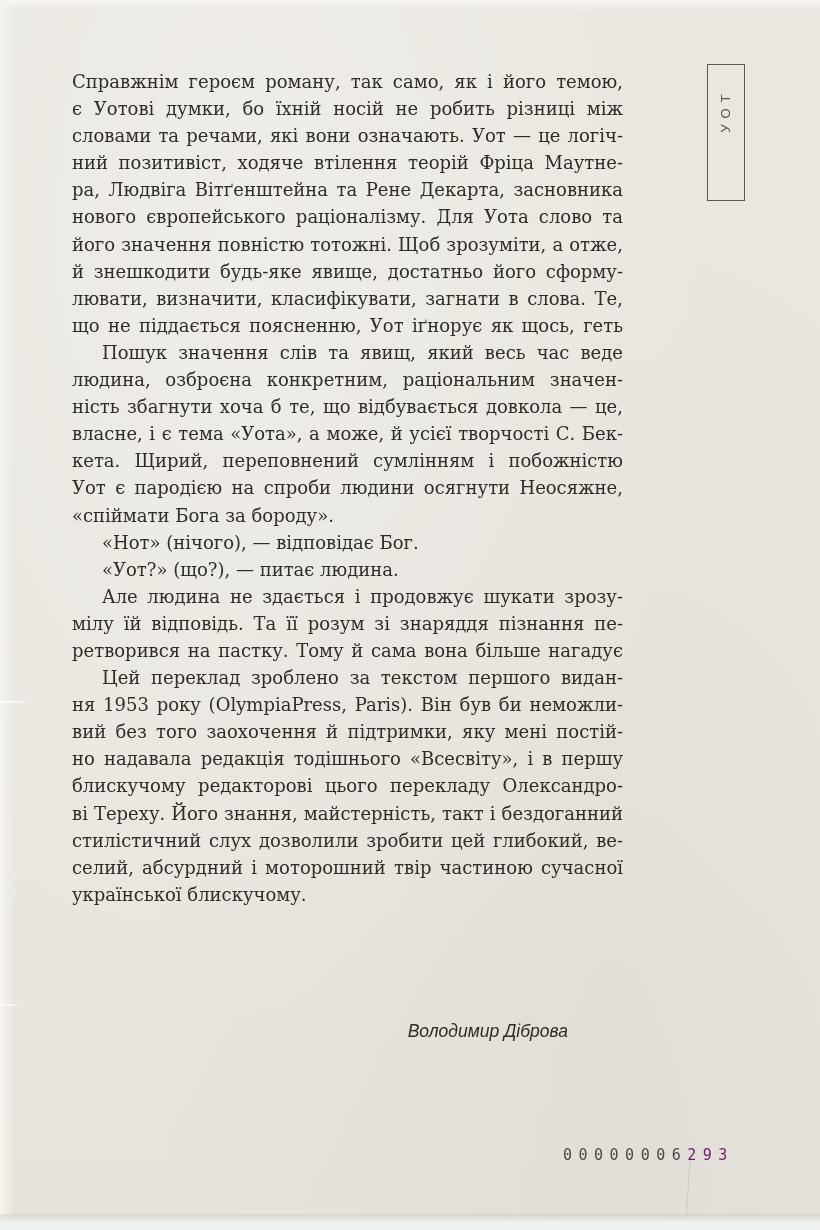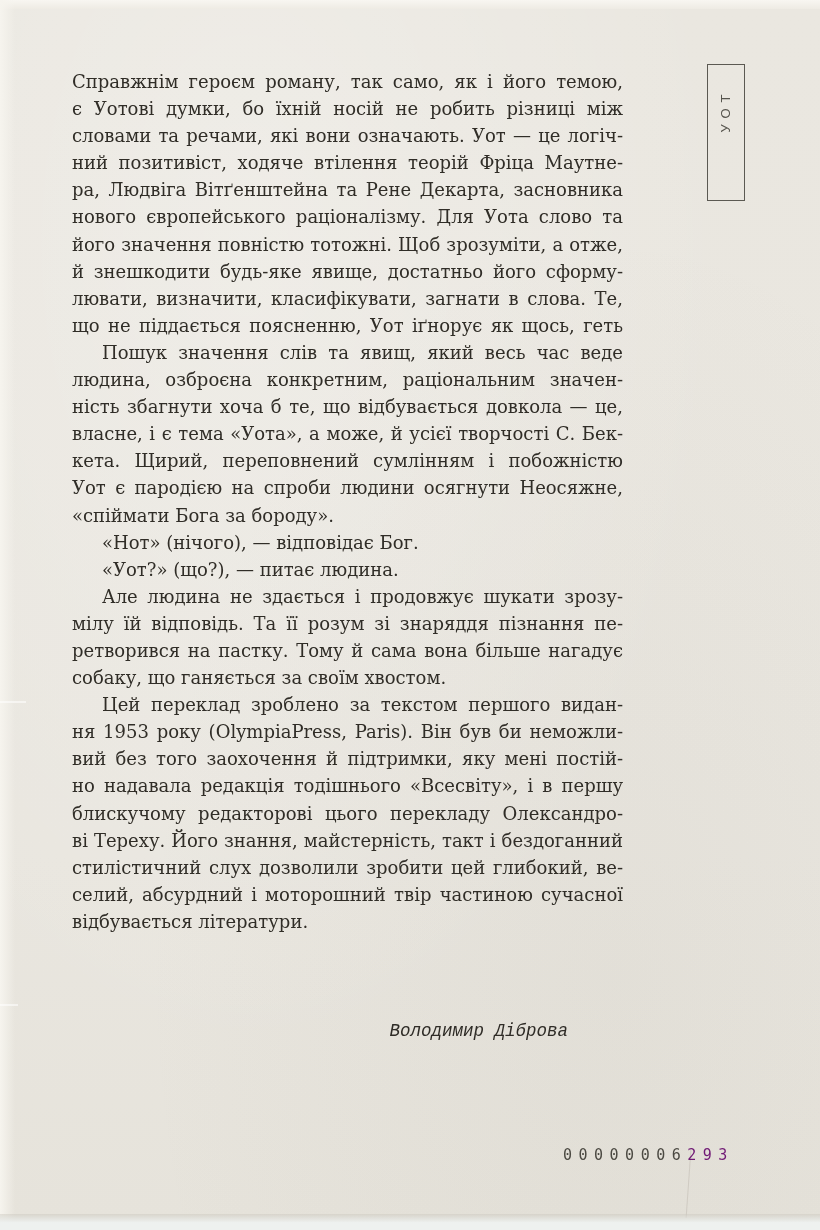--- a/index.html
+++ b/index.html
@@ -30,21 +30,21 @@
     color:#302d27;font-size:18px;line-height:27.1px;margin-top:8px;
   }
   .para{margin:0;padding:0;}
   .tline{text-align:justify;text-align-last:justify;white-space:normal;}
   .tline.last{text-align:left;text-align-last:left;}
   .tline.indent{text-indent:30px;}
 
   .signature{
     position:absolute;left:72px;top:1021px;width:496px;
     text-align:right;font-style:italic;font-size:17.5px;color:#2f2c27;
-    font-family:Liberation Mono, monospace;
+    font-family:Liberation Sans, sans-serif;
   }
 
   
   .margin-box{
     position:absolute;left:707px;top:64px;width:38px;height:137px;
     border:1.5px solid #5b5952;box-sizing:border-box;
     background:transparent;
   }
   .margin-box-inner{
     position:absolute;left:0;top:12px;width:100%;height:66px;
@@ -108,32 +108,31 @@
     <div class="para">
       <div class="tline last indent">«Нот» (нічого), — відповідає Бог.</div>
     </div>
     <div class="para">
       <div class="tline last indent">«Уот?» (що?), — питає людина.</div>
     </div>
     <div class="para">
       <div class="tline indent">Але людина не здається і продовжує шукати зрозу-</div>
       <div class="tline">мілу їй відповідь. Та її розум зі знаряддя пізнання пе-</div>
       <div class="tline">ретворився на пастку. Тому й сама вона більше нагадує</div>
-      <div class="tline last">собаку, що ганяється за своїм хвостом.</div>
     </div>
     <div class="para">
       <div class="tline indent">Цей переклад зроблено за текстом першого видан-</div>
       <div class="tline">ня 1953 року (OlympiaPress, Paris). Він був би неможли-</div>
       <div class="tline">вий без того заохочення й підтримки, яку мені постій-</div>
       <div class="tline">но надавала редакція тодішнього «Всесвіту», і в першу</div>
       <div class="tline">блискучому редакторові цього перекладу Олександро-</div>
       <div class="tline">ві Тереху. Його знання, майстерність, такт і бездоганний</div>
       <div class="tline">стилістичний слух дозволили зробити цей глибокий, ве-</div>
       <div class="tline">селий, абсурдний і моторошний твір частиною сучасної</div>
-      <div class="tline last">відбувається літератури.</div>
+      <div class="tline last">української блискучому.</div>
     </div>
   </div>
 
 <div class="signature">Володимир Діброва</div>
 
 <div class="folio"><span>00000006</span><span class="red">293</span></div>
 
 <div class="edge-bottom"></div>
 
 </body></html>

